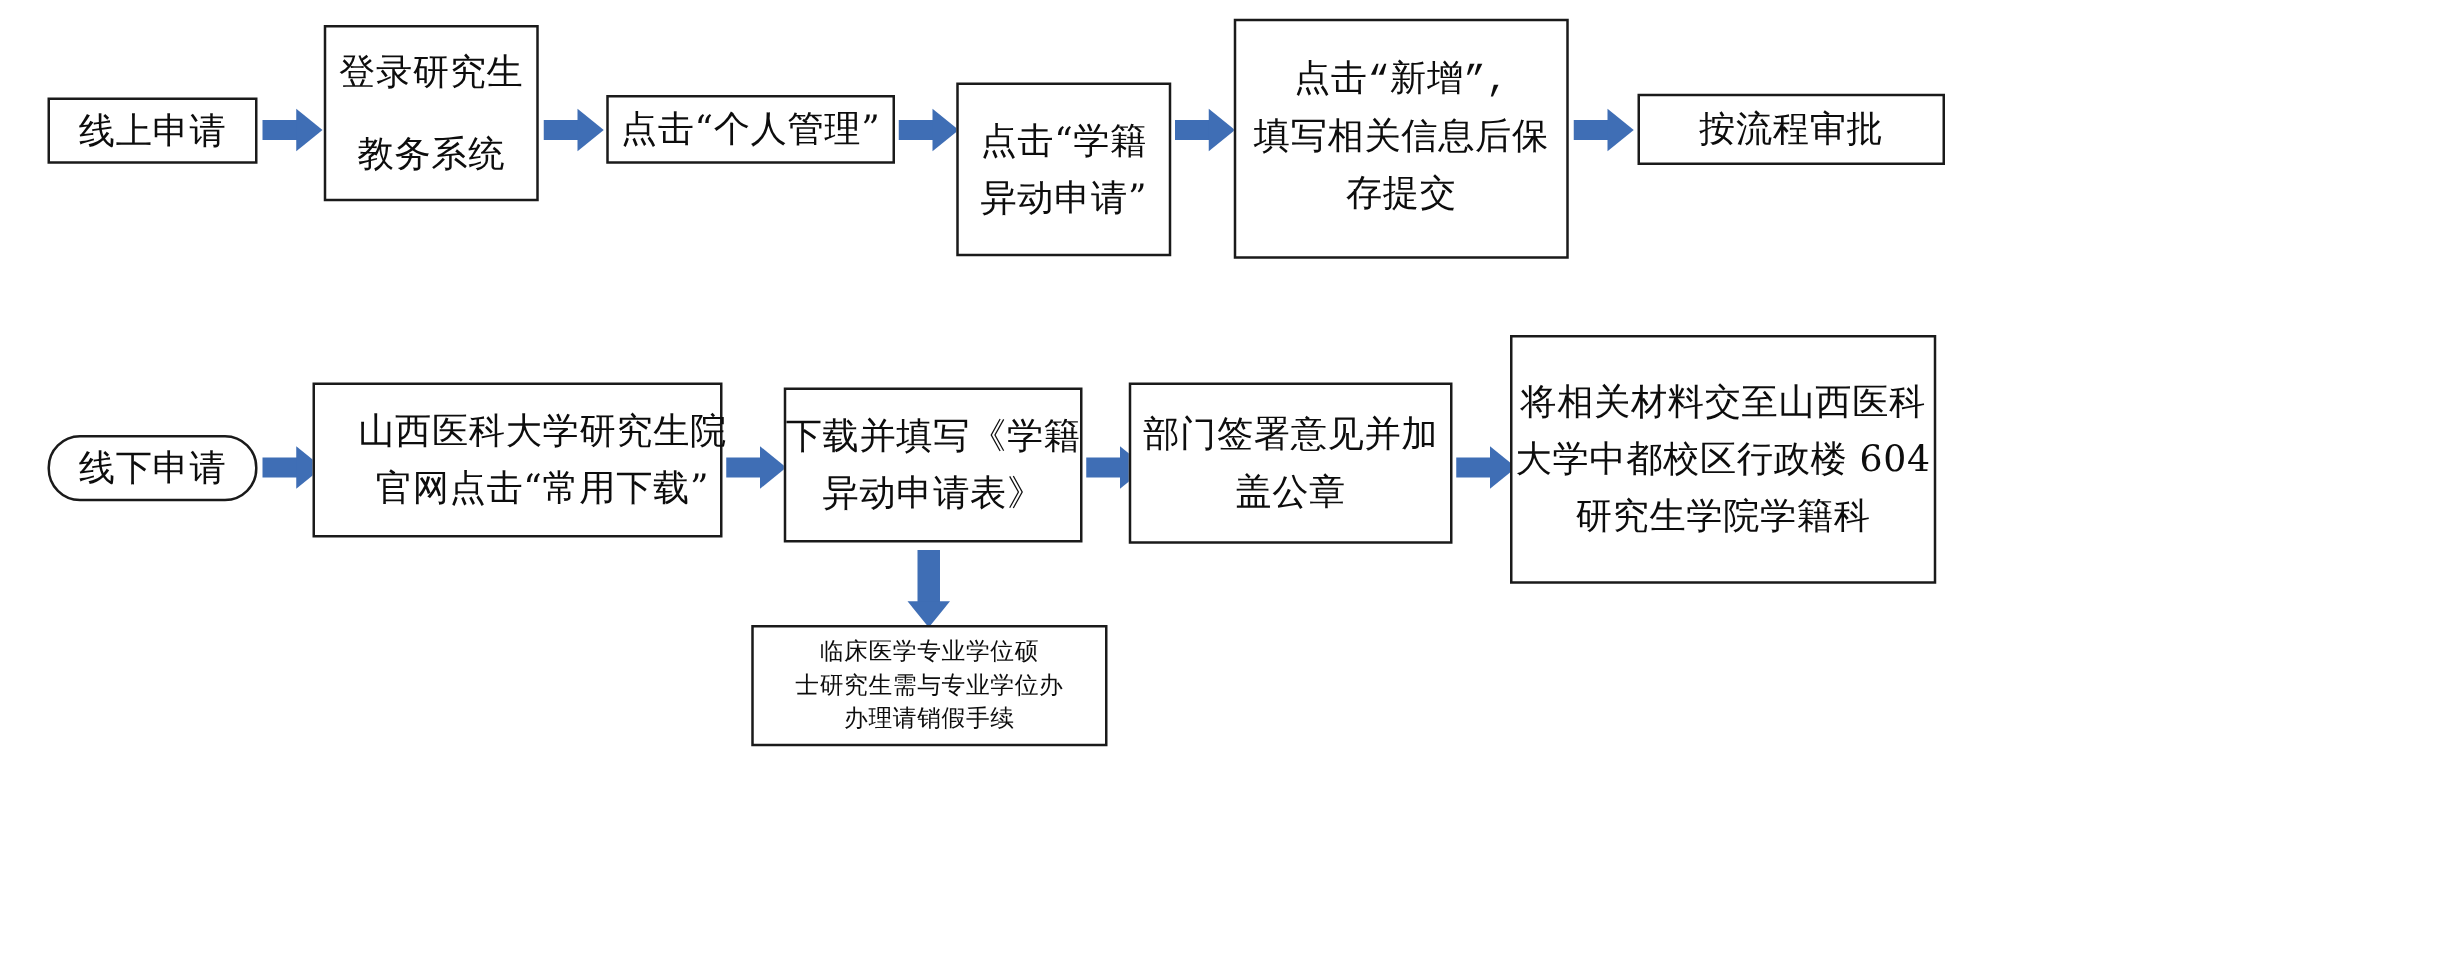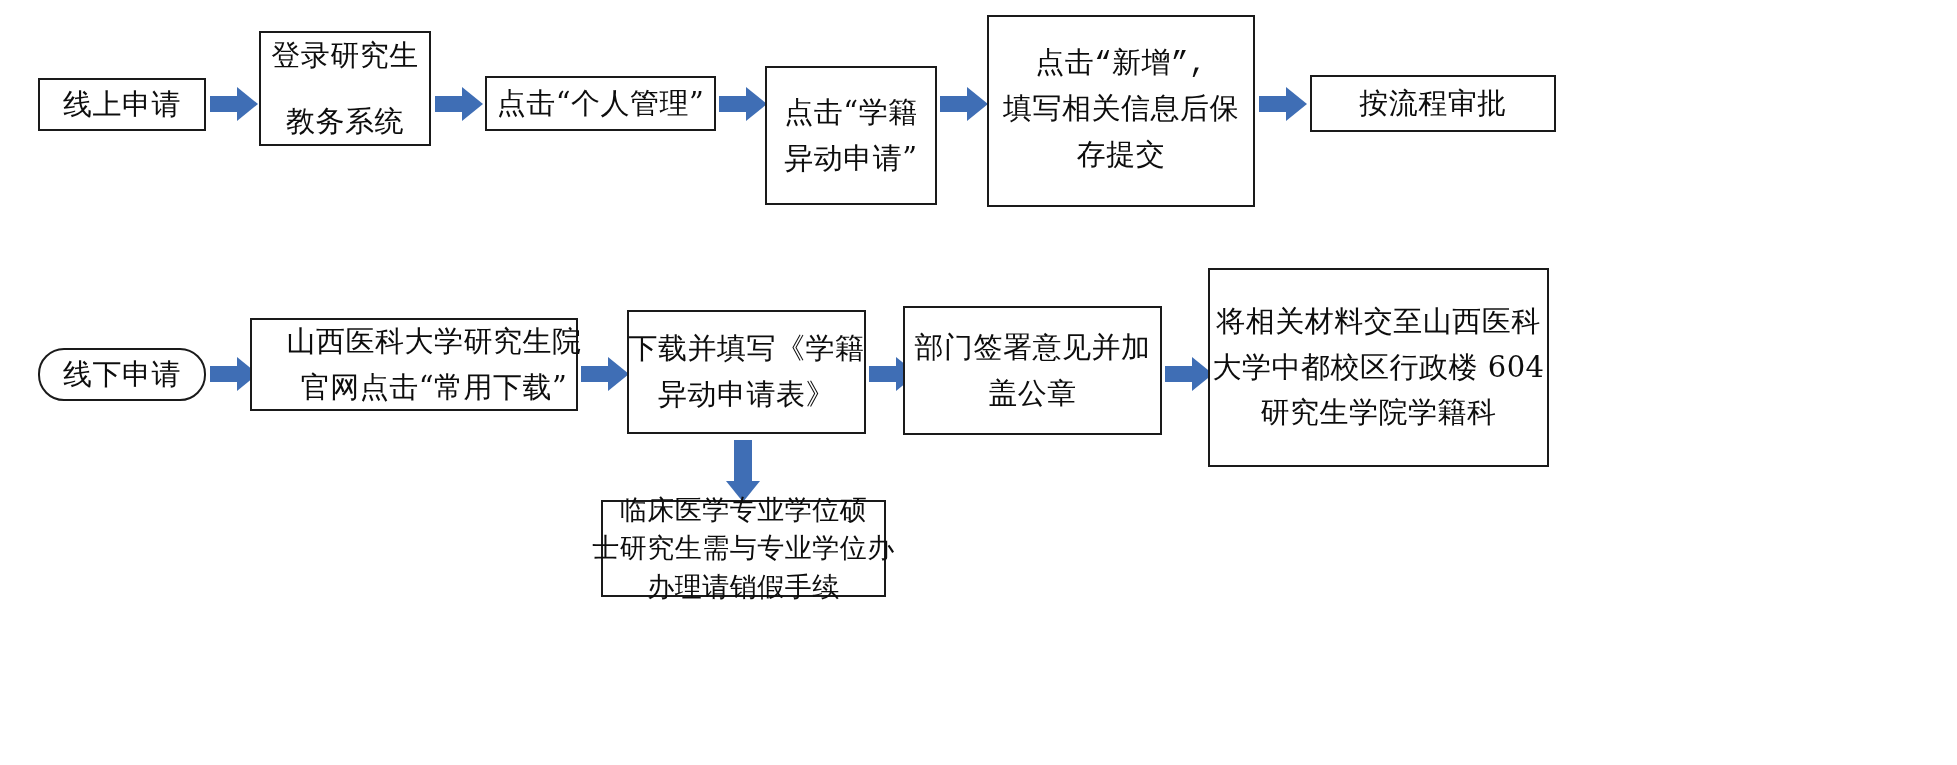--- a/index.html
+++ b/index.html
@@ -32,21 +32,21 @@
     font-size: 29px;
     line-height: 1.58;
     letter-spacing: 0.5px;
     padding: 4px 6px;
   }
   .node .line {
     display: block;
     white-space: nowrap;
   }
   .node.note {
-    font-size: 27px;
+    font-size: 19px;
     line-height: 1.42;
     border-width: 2px;
     padding: 6px 8px;
   }
   
   .arrow {
     position: absolute;
     display: block;
   }
   .arrow .shaft {
@@ -94,21 +94,21 @@
 
   <div class="node" style="left:38px; top:78px; width:168px; height:53px;">
     <span class="line">线上申请</span>
   </div>
 
   <div class="arrow right" style="left:210px; top:87px; width:48px; height:34px;">
     <span class="shaft" style="width:29px; height:16px;"></span>
     <span class="head"></span>
   </div>
 
-  <div class="node" style="left:259px; top:31px; width:172px; height:115px;gap:20px;">
+  <div class="node" style="left:259px; top:20px; width:172px; height:141px;gap:20px;">
     <span class="line">登录研究生</span>
     <span class="line">教务系统</span>
   </div>
 
   <div class="arrow right" style="left:435px; top:87px; width:48px; height:34px;">
     <span class="shaft" style="width:29px; height:16px;"></span>
     <span class="head"></span>
   </div>
 
   <div class="node" style="left:485px; top:76px; width:231px; height:55px;">
@@ -147,21 +147,21 @@
 
   <div class="node" style="left:38px; top:348px; width:168px; height:53px;border-radius:26px;">
     <span class="line">线下申请</span>
   </div>
 
   <div class="arrow right" style="left:210px; top:357px; width:48px; height:34px;">
     <span class="shaft" style="width:29px; height:16px;"></span>
     <span class="head"></span>
   </div>
 
-  <div class="node" style="left:250px; top:318px; width:328px; height:93px;padding-left:46px;">
+  <div class="node" style="left:250px; top:306px; width:328px; height:124px;padding-left:46px;">
     <span class="line">山西医科大学研究生院</span>
     <span class="line">官网点击“常用下载”</span>
   </div>
 
   <div class="arrow right" style="left:581px; top:357px; width:48px; height:34px;">
     <span class="shaft" style="width:29px; height:16px;"></span>
     <span class="head"></span>
   </div>
 
   <div class="node" style="left:627px; top:310px; width:239px; height:124px;">

